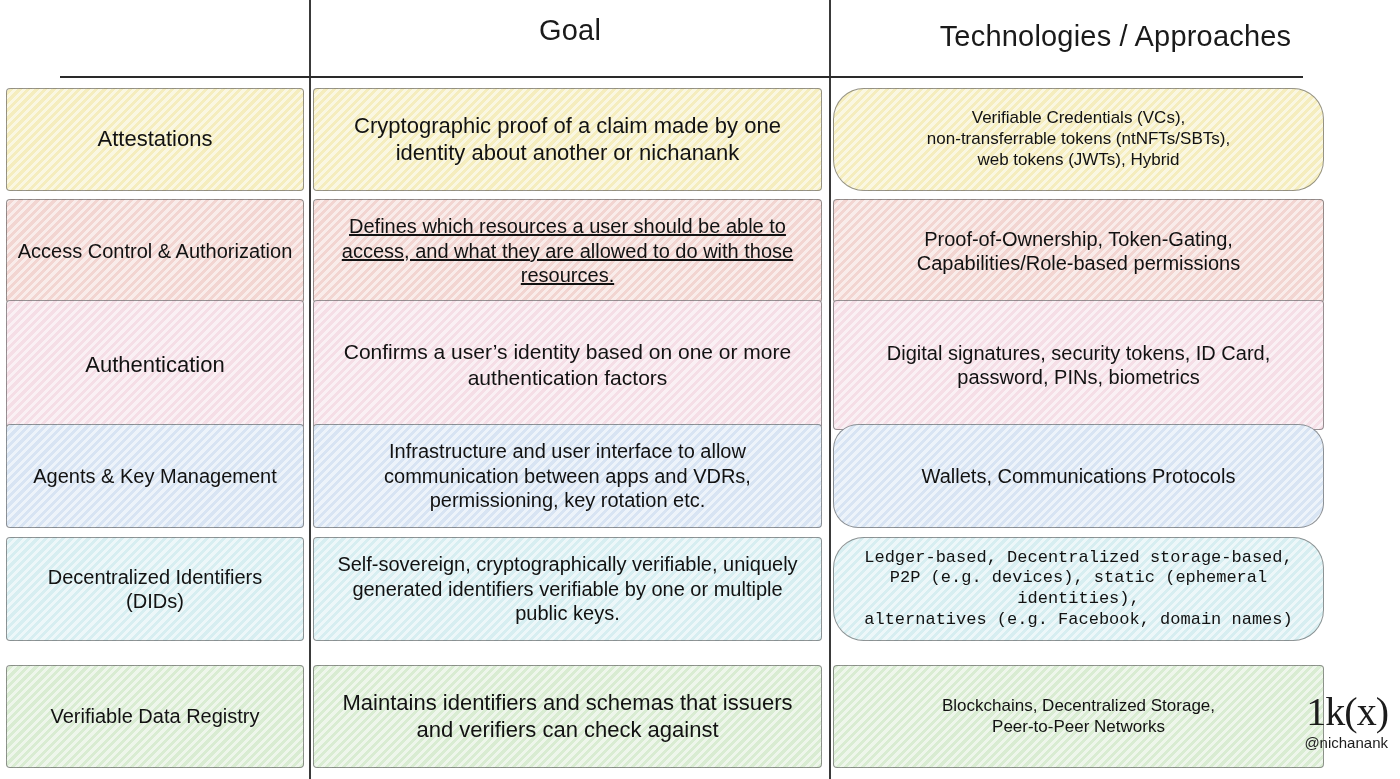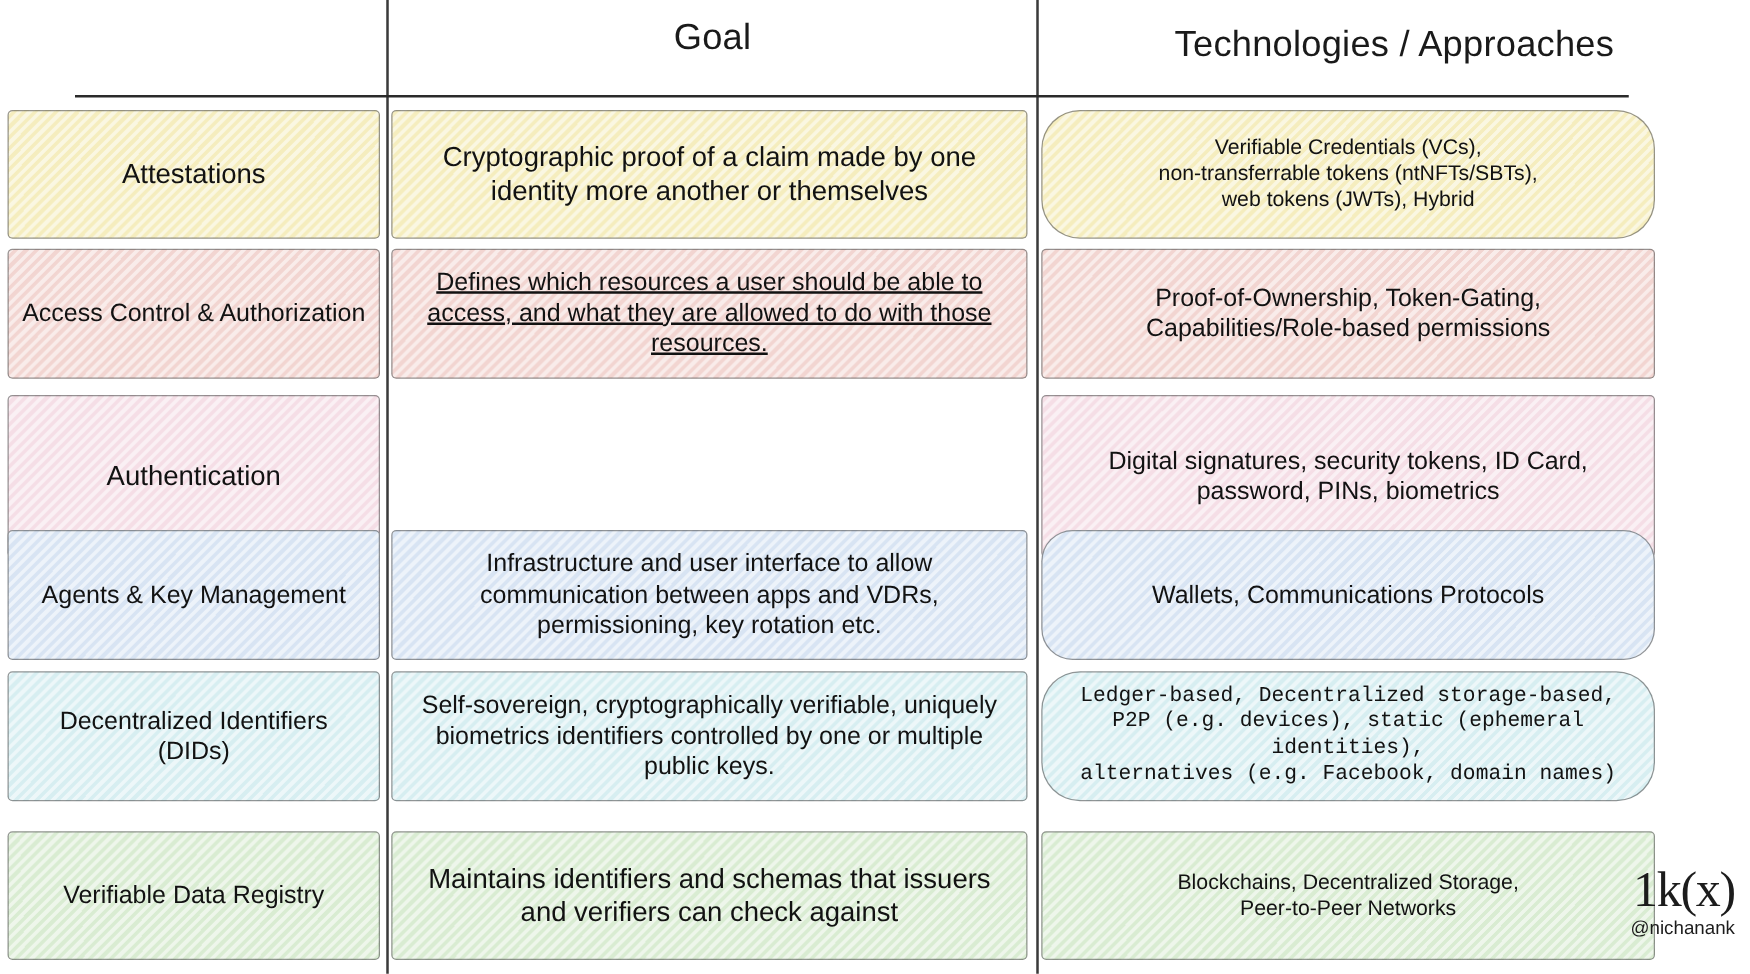--- a/index.html
+++ b/index.html
@@ -151,40 +151,41 @@
 
   <div class="header-row">
     <div class="header-cell goal">Goal</div>
     <div class="header-cell tech">Technologies / Approaches</div>
   </div>
   <div class="header-underline"></div>
 
   <div id="rows-container">
       <div class="row" style="top: 88px; height: 103px;">
         <div class="cell label hatch fs-22" style="background-color: rgb(245, 237, 190);">Attestations</div>
-        <div class="cell goal hatch fs-22" style="background-color: rgb(245, 237, 190);">Cryptographic proof of a claim made by one identity more another or themselves</div>
+        <div class="cell goal hatch fs-22" style="background-color: rgb(245, 237, 190);">Cryptographic proof of a claim made by one identity about another or nichanank</div>
         <div class="cell tech hatch fs-17" style="background-color: rgb(245, 237, 190);">Verifiable Credentials (VCs),<br>non-transferrable tokens (ntNFTs/SBTs),<br>web tokens (JWTs), Hybrid</div>
       </div>
       <div class="row" style="top: 199px; height: 104px;">
         <div class="cell label hatch fs-20" style="background-color: rgb(242, 213, 209);">Access Control &amp; Authorization</div>
         <div class="cell goal hatch fs-20" style="background-color: rgb(242, 213, 209); text-decoration: underline;">Defines which resources a user should be able to access, and what they are allowed to do with those resources.</div>
         <div class="cell tech hatch fs-20" style="background-color: rgb(242, 213, 209);">Proof-of-Ownership, Token-Gating,<br>Capabilities/Role-based permissions</div>
       </div>
-      <div class="row" style="top: 316px; height: 130px;">
+      <div class="row" style="top: 300px; height: 130px;">
         <div class="cell label hatch fs-22" style="background-color: rgb(245, 222, 230);">Authentication</div>
+        <div class="cell goal hatch fs-21" style="background-color: rgb(245, 222, 230);">Confirms a user’s identity based on one or more authentication factors</div>
         <div class="cell tech hatch fs-20" style="background-color: rgb(245, 222, 230);">Digital signatures, security tokens, ID Card,<br>password, PINs, biometrics</div>
       </div>
       <div class="row" style="top: 424px; height: 104px;">
         <div class="cell label hatch fs-20" style="background-color: rgb(216, 228, 243);">Agents &amp; Key Management</div>
         <div class="cell goal hatch fs-20" style="background-color: rgb(216, 228, 243);">Infrastructure and user interface to allow communication between apps and VDRs, permissioning, key rotation etc.</div>
         <div class="cell tech hatch fs-20" style="background-color: rgb(216, 228, 243); border-radius: 25px;">Wallets, Communications Protocols</div>
       </div>
       <div class="row" style="top: 537px; height: 104px;">
         <div class="cell label hatch fs-20" style="background-color: rgb(215, 238, 241);">Decentralized Identifiers (DIDs)</div>
-        <div class="cell goal hatch fs-20" style="background-color: rgb(215, 238, 241);">Self-sovereign, cryptographically verifiable, uniquely biometrics identifiers controlled by one  or multiple public keys.</div>
+        <div class="cell goal hatch fs-20" style="background-color: rgb(215, 238, 241);">Self-sovereign, cryptographically verifiable, uniquely generated identifiers verifiable by one  or multiple public keys.</div>
         <div class="cell tech hatch fs-17" style="background-color: rgb(215, 238, 241); font-family: Liberation Mono, monospace;">Ledger-based, Decentralized storage-based,<br>P2P (e.g. devices), static (ephemeral identities),<br>alternatives (e.g. Facebook, domain names)</div>
       </div>
       <div class="row" style="top: 665px; height: 103px;">
         <div class="cell label hatch fs-20" style="background-color: rgb(217, 236, 210);">Verifiable Data Registry</div>
         <div class="cell goal hatch fs-22" style="background-color: rgb(217, 236, 210);">Maintains identifiers and schemas that issuers and verifiers can check against</div>
         <div class="cell tech hatch fs-19" style="background-color: rgb(217, 236, 210);">Blockchains, Decentralized Storage,<br>Peer-to-Peer Networks</div>
       </div>
     </div>
 
   <div class="watermark">

